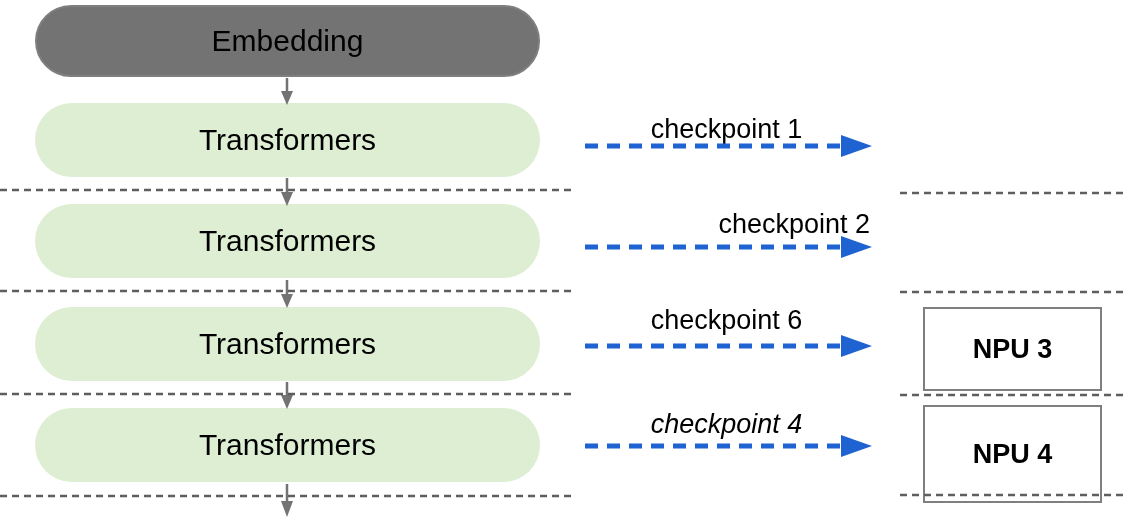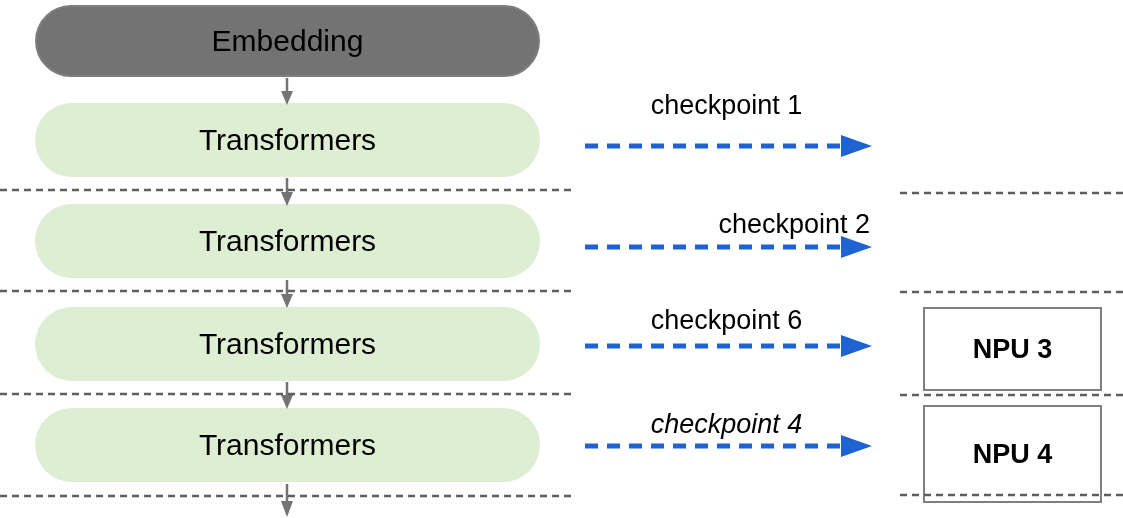--- a/index.html
+++ b/index.html
@@ -70,21 +70,21 @@
   .ckpt-label{
     position:absolute;
     left:583px;
     width:287px;
     height:34px;
     text-align:center;
     font-size:27px;
     color:var(--text);
     line-height:34px;
   }
-  .ck1{top:88px;}
+  .ck1{top:112px;}
   .ck2{top:207px;text-align:right;}
   .ck3{top:303px;}
   .ck4{top:407px;font-style:italic;}
   .blue-arrow{left:583px;width:290px;height:26px;}
   .ba1{top:133px;}
   .ba2{top:234px;}
   .ba3{top:333px;}
   .ba4{top:433px;}
   .down-arrow{left:279px;width:16px;}
 </style>

